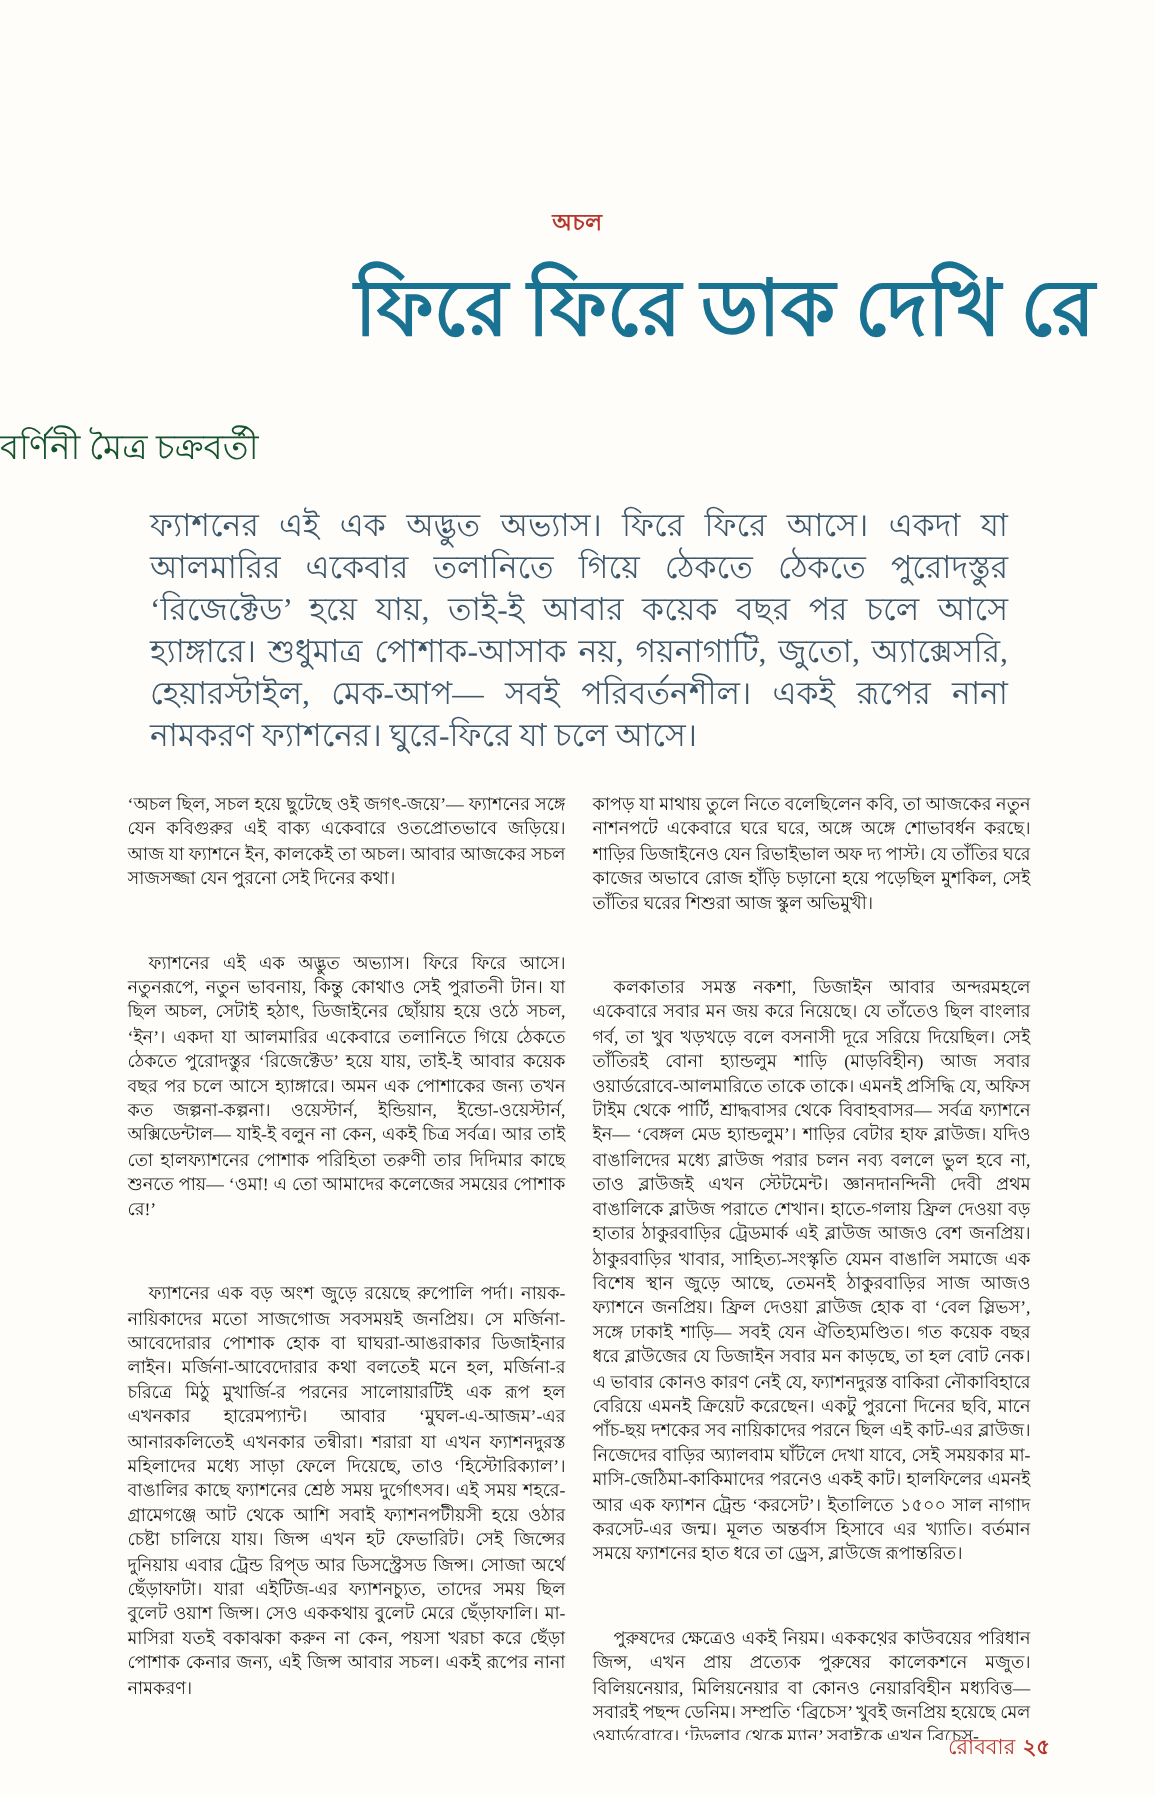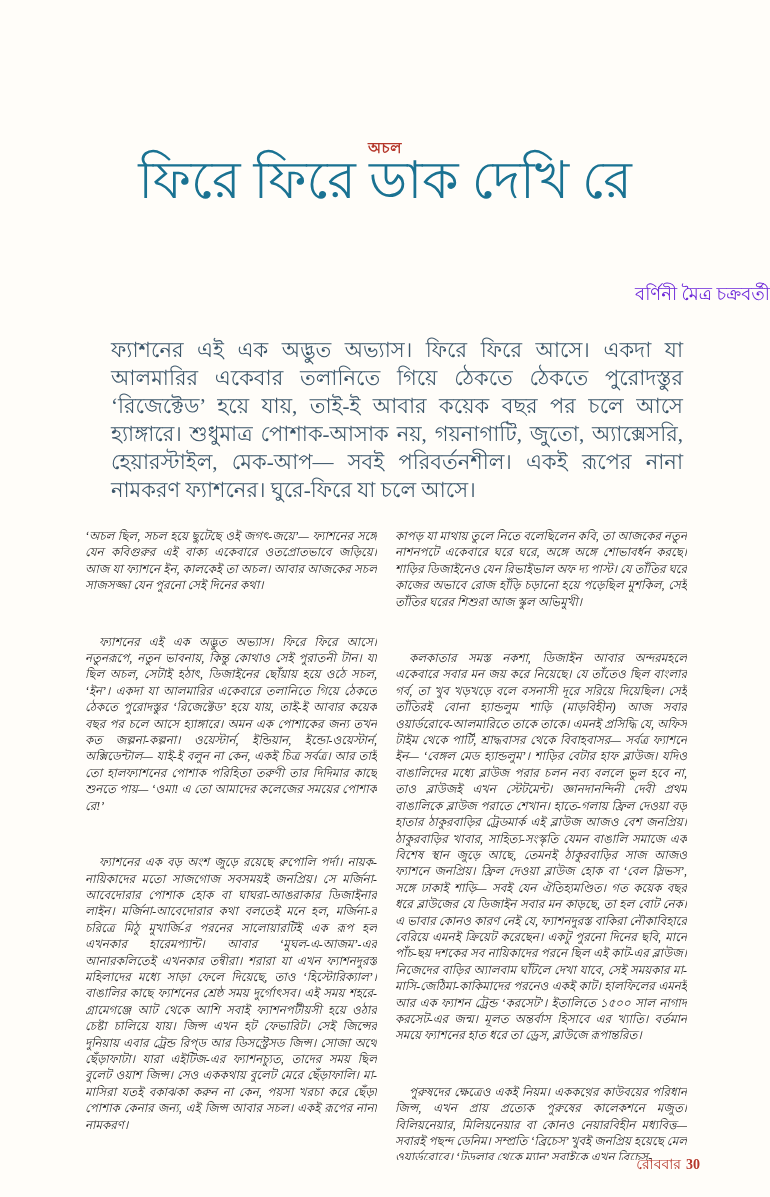--- a/index.html
+++ b/index.html
@@ -16,61 +16,59 @@
     position: absolute;
     top: 136px; left: 0; right: 0;
     text-align: center;
     color: #b5372b;
     font-size: 15px;
     font-weight: bold;
     letter-spacing: 0.5px;
   }
   .headline {
     position: absolute;
-    top: 150px; left: 40px; right: 40px;
+    top: 176px; left: 40px; right: 40px;
     margin: 0;
-    text-align: center;
+    text-align: right;
     color: #1a7292;
     font-size: 52px;
     line-height: 1.2;
-    font-weight: normal;
+    font-weight: bold;
   }
   .byline {
     position: absolute;
     top: 280px; left: 0; right: 0;
-    text-align: right;
-    color: #6d28d9;
-    font-size: 18px;
+    text-align: left;
+    color: #14532d;
+    font-size: 23px;
   }
   .lead {
     position: absolute;
     top: 336px; left: 100px;
     width: 572px;
     color: #3d576b;
     font-size: 21px;
     line-height: 28px;
     text-align: justify;
-    margin-left: 11px;
   }
   .columns {
     position: absolute;
     top: 528px; left: 85px;
     width: 602px; height: 632px;
     display: flex;
     gap: 18px;
     overflow: hidden;
   }
   .col { width: 292px; overflow: hidden; }
   .body-para {
     margin: 0;
     font-size: 11.8px;
     line-height: 16.4px;
     text-align: justify;
     color: #1b1b1b;
-    font-style: italic;
   }
   .body-para + .body-para { text-indent: 14px; margin-top: 40px; }
   .footer {
     position: absolute;
     right: 70px; bottom: 20px;
     color: #b5372b;
     font-size: 14px;
   }
   .pagenum { font-weight: bold; margin-left: 5px; }
 </style>
@@ -94,16 +92,16 @@
         <p class="body-para">ফ্যাশনের এক বড় অংশ জুড়ে রয়েছে রুপোলি পর্দা। নায়ক-নায়িকাদের মতো সাজগোজ সবসময়ই জনপ্রিয়। সে মর্জিনা-আবেদোরার পোশাক হোক বা ঘাঘরা-আঙরাকার ডিজাইনার লাইন। মর্জিনা-আবেদোরার কথা বলতেই মনে হল, মর্জিনা-র চরিত্রে মিঠু মুখার্জি-র পরনের সালোয়ারটিই এক রূপ হল এখনকার হারেমপ্যান্ট। আবার ‘মুঘল-এ-আজম’-এর আনারকলিতেই এখনকার তন্বীরা। শরারা যা এখন ফ্যাশনদুরস্ত মহিলাদের মধ্যে সাড়া ফেলে দিয়েছে, তাও ‘হিস্টোরিক্যাল’। বাঙালির কাছে ফ্যাশনের শ্রেষ্ঠ সময় দুর্গোৎসব। এই সময় শহরে-গ্রামেগঞ্জে আট থেকে আশি সবাই ফ্যাশনপটীয়সী হয়ে ওঠার চেষ্টা চালিয়ে যায়। জিন্স এখন হট ফেভারিট। সেই জিন্সের দুনিয়ায় এবার ট্রেন্ড রিপ্ড আর ডিসস্ট্রেসড জিন্স। সোজা অর্থে ছেঁড়াফাটা। যারা এইটিজ-এর ফ্যাশনচ্যুত, তাদের সময় ছিল বুলেট ওয়াশ জিন্স। সেও এককথায় বুলেট মেরে ছেঁড়াফালি। মা-মাসিরা যতই বকাঝকা করুন না কেন, পয়সা খরচা করে ছেঁড়া পোশাক কেনার জন্য, এই জিন্স আবার সচল। একই রূপের নানা নামকরণ।</p>
       </div>
     <div class="col">
         <p class="body-para">কাপড় যা মাথায় তুলে নিতে বলেছিলেন কবি, তা আজকের নতুন নাশনপটে একেবারে ঘরে ঘরে, অঙ্গে অঙ্গে শোভাবর্ধন করছে। শাড়ির ডিজাইনেও যেন রিভাইভাল অফ দ্য পাস্ট। যে তাঁতির ঘরে কাজের অভাবে রোজ হাঁড়ি চড়ানো হয়ে পড়েছিল মুশকিল, সেই তাঁতির ঘরের শিশুরা আজ স্কুল অভিমুখী।</p>
         <p class="body-para">কলকাতার সমস্ত নকশা, ডিজাইন আবার অন্দরমহলে একেবারে সবার মন জয় করে নিয়েছে। যে তাঁতেও ছিল বাংলার গর্ব, তা খুব খড়খড়ে বলে বসনাসী দূরে সরিয়ে দিয়েছিল। সেই তাঁতিরই বোনা হ্যান্ডলুম শাড়ি (মাড়বিহীন) আজ সবার ওয়ার্ডরোবে-আলমারিতে তাকে তাকে। এমনই প্রসিদ্ধি যে, অফিস টাইম থেকে পার্টি, শ্রাদ্ধবাসর থেকে বিবাহবাসর— সর্বত্র ফ্যাশনে ইন— ‘বেঙ্গল মেড হ্যান্ডলুম’। শাড়ির বেটার হাফ ব্লাউজ। যদিও বাঙালিদের মধ্যে ব্লাউজ পরার চলন নব্য বললে ভুল হবে না, তাও ব্লাউজই এখন স্টেটমেন্ট। জ্ঞানদানন্দিনী দেবী প্রথম বাঙালিকে ব্লাউজ পরাতে শেখান। হাতে-গলায় ফ্রিল দেওয়া বড় হাতার ঠাকুরবাড়ির ট্রেডমার্ক এই ব্লাউজ আজও বেশ জনপ্রিয়। ঠাকুরবাড়ির খাবার, সাহিত্য-সংস্কৃতি যেমন বাঙালি সমাজে এক বিশেষ স্থান জুড়ে আছে, তেমনই ঠাকুরবাড়ির সাজ আজও ফ্যাশনে জনপ্রিয়। ফ্রিল দেওয়া ব্লাউজ হোক বা ‘বেল স্লিভস’, সঙ্গে ঢাকাই শাড়ি— সবই যেন ঐতিহ্যমণ্ডিত। গত কয়েক বছর ধরে ব্লাউজের যে ডিজাইন সবার মন কাড়ছে, তা হল বোট নেক। এ ভাবার কোনও কারণ নেই যে, ফ্যাশনদুরস্ত বাকিরা নৌকাবিহারে বেরিয়ে এমনই ক্রিয়েট করেছেন। একটু পুরনো দিনের ছবি, মানে পাঁচ-ছয় দশকের সব নায়িকাদের পরনে ছিল এই কাট-এর ব্লাউজ। নিজেদের বাড়ির অ্যালবাম ঘাঁটলে দেখা যাবে, সেই সময়কার মা-মাসি-জেঠিমা-কাকিমাদের পরনেও একই কাট। হালফিলের এমনই আর এক ফ্যাশন ট্রেন্ড ‘করসেট’। ইতালিতে ১৫০০ সাল নাগাদ করসেট-এর জন্ম। মূলত অন্তর্বাস হিসাবে এর খ্যাতি। বর্তমান সময়ে ফ্যাশনের হাত ধরে তা ড্রেস, ব্লাউজে রূপান্তরিত।</p>
         <p class="body-para">পুরুষদের ক্ষেত্রেও একই নিয়ম। এককথ়ের কাউবয়ের পরিধান জিন্স, এখন প্রায় প্রত্যেক পুরুষের কালেকশনে মজুত। বিলিয়নেয়ার, মিলিয়নেয়ার বা কোনও নেয়ারবিহীন মধ্যবিত্ত— সবারই পছন্দ ডেনিম। সম্প্রতি ‘ব্রিচেস’ খুবই জনপ্রিয় হয়েছে মেল ওয়ার্ডরোবে। ‘টডলার থেকে ম্যান’ সবাইকে এখন ব্রিচেস-</p>
       </div>
   </div>
 
   <div class="footer">
-    <span>রোববার</span><span class="pagenum">30</span>
+    <span>রোববার</span><span class="pagenum">২৫</span>
   </div>
 
 </div>
 
 </body></html>

